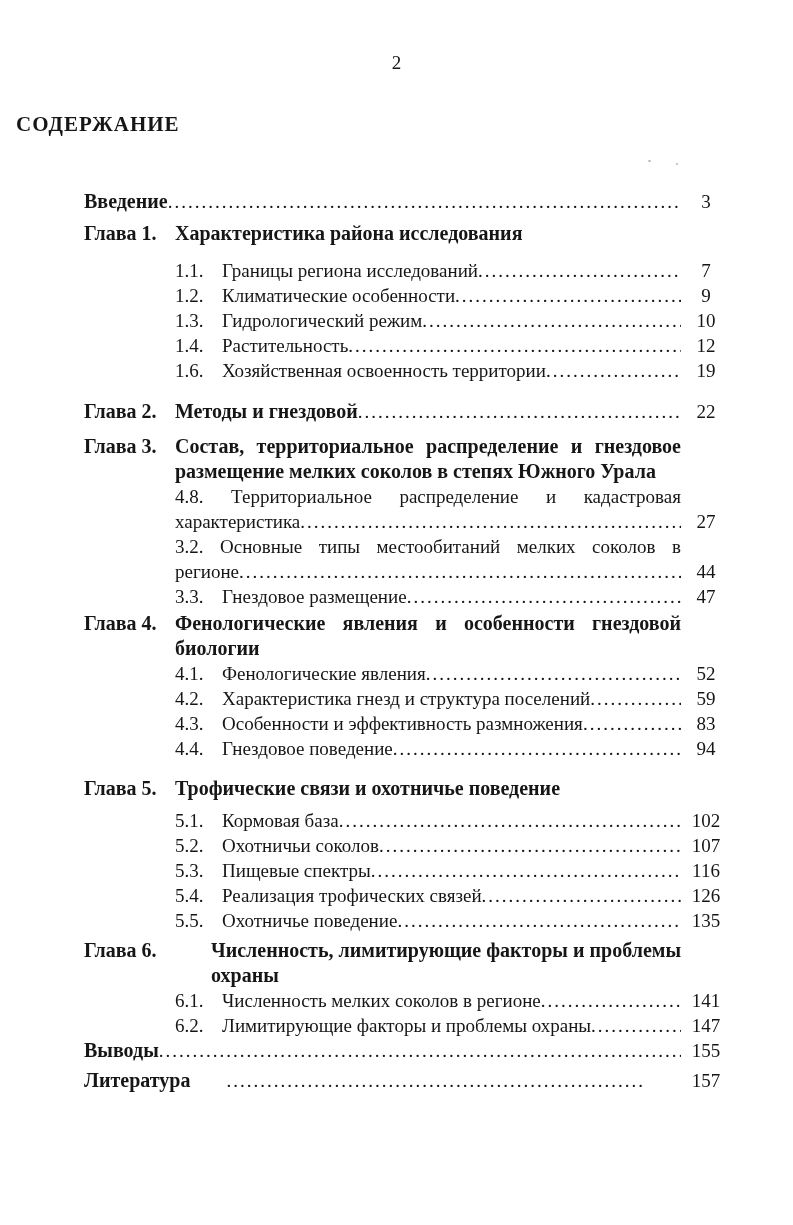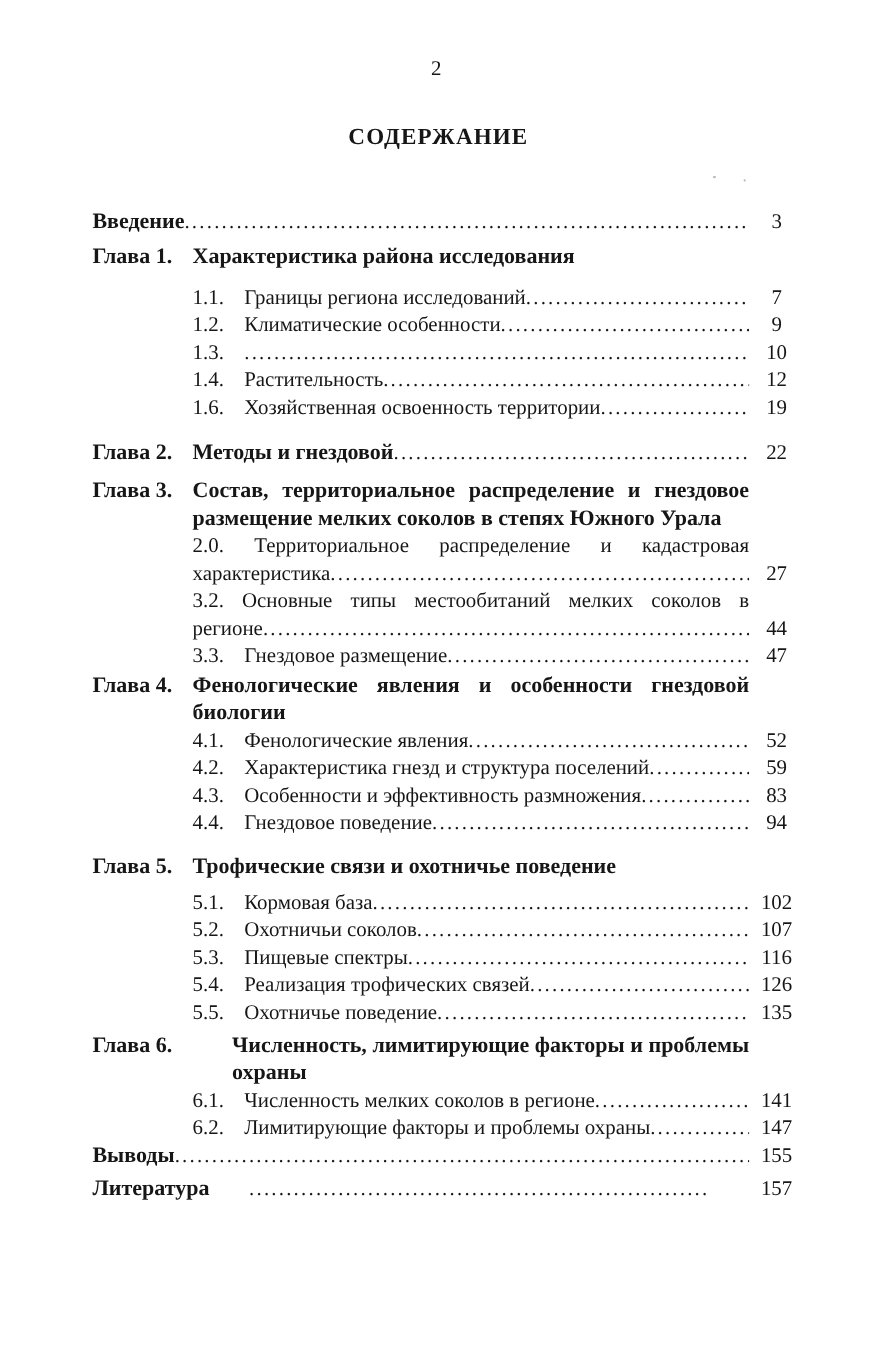--- a/index.html
+++ b/index.html
@@ -9,22 +9,22 @@
     background:#ffffff;
     font-family:"Liberation Serif","DejaVu Serif",serif;
     color:#161616;
     overflow:hidden;
   }
   .pgnum{
     position:absolute;top:50px;left:0;right:0;
     text-align:center;font-size:19px;line-height:25px;
   }
   .title{
-    position:absolute;top:111px;left:4px;right:0;margin:0;
-    text-align:center;font-size:21px;font-weight:700;
+    position:absolute;top:111px;left:16px;right:0;margin:0;
+    font-size:21px;font-weight:700;
     letter-spacing:1px;line-height:26px;
   }
   .toc{position:absolute;top:189px;left:84px;right:68px;}
   .entry{display:flex;align-items:baseline;line-height:25px;font-size:19px;}
   .b{font-weight:700;font-size:20px;}
   .gnum{flex:none;width:91px;}
   .snum{flex:none;width:47px;}
   .sub{padding-left:91px;}
   .chapter{display:flex;line-height:25px;font-size:20px;}
   .gbody{flex:1;margin-right:44px;}
@@ -72,20 +72,21 @@
       <span class="pg">7</span>
     </div>
     <div class="entry sub">
       <span class="snum">1.2.</span>
       <span>Климатические особенности</span>
       <span class="dots"></span>
       <span class="pg">9</span>
     </div>
     <div class="entry sub">
       <span class="snum">1.3.</span>
+      <span>Гидрологический режим</span>
       <span class="dots"></span>
       <span class="pg">10</span>
     </div>
     <div class="entry sub">
       <span class="snum">1.4.</span>
       <span>Растительность</span>
       <span class="dots"></span>
       <span class="pg">12</span>
     </div>
     <div class="entry sub">
@@ -105,21 +106,21 @@
     <div class="chapter mt10">
       <span class="gnum b">Глава 3.</span>
       <div class="gbody">
         <div class="jline b">Состав, территориальное распределение и гнездовое</div>
         <div class="b">размещение мелких соколов в степях Южного Урала</div>
       </div>
     </div>
 
     <div class="subwrap">
       <div class="jline">
-        <span>2.0.</span> <span>Территориальное распределение и кадастровая</span>
+        <span>4.8.</span> <span>Территориальное распределение и кадастровая</span>
       </div>
       <div class="entry">
         <span>характеристика</span>
         <span class="dots"></span>
         <span class="pg">27</span>
       </div>
     </div>
 
     <div class="subwrap">
       <div class="jline">

